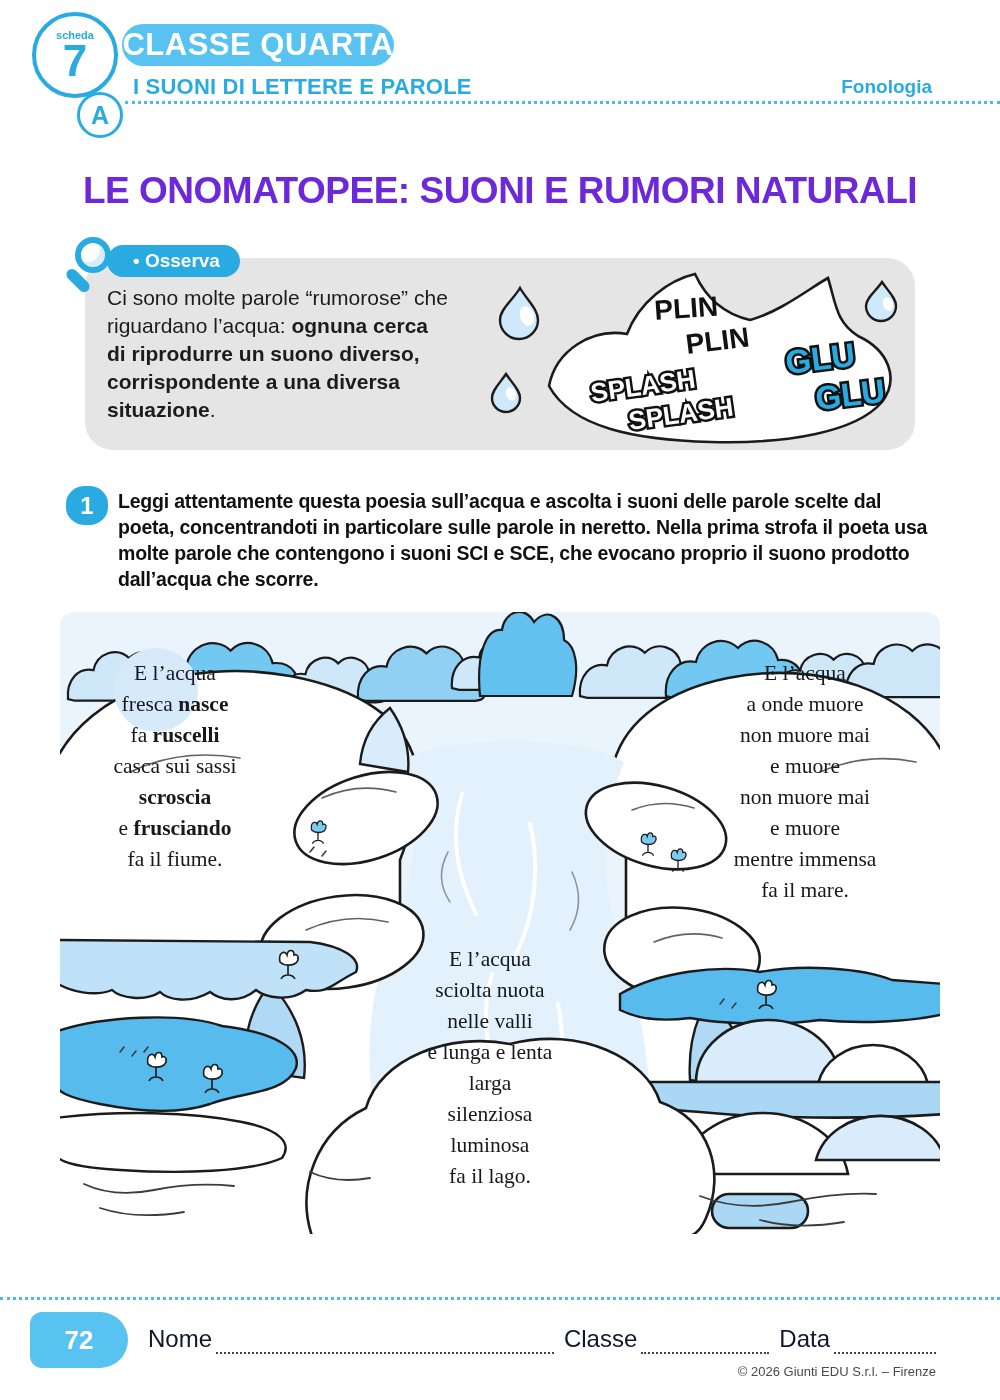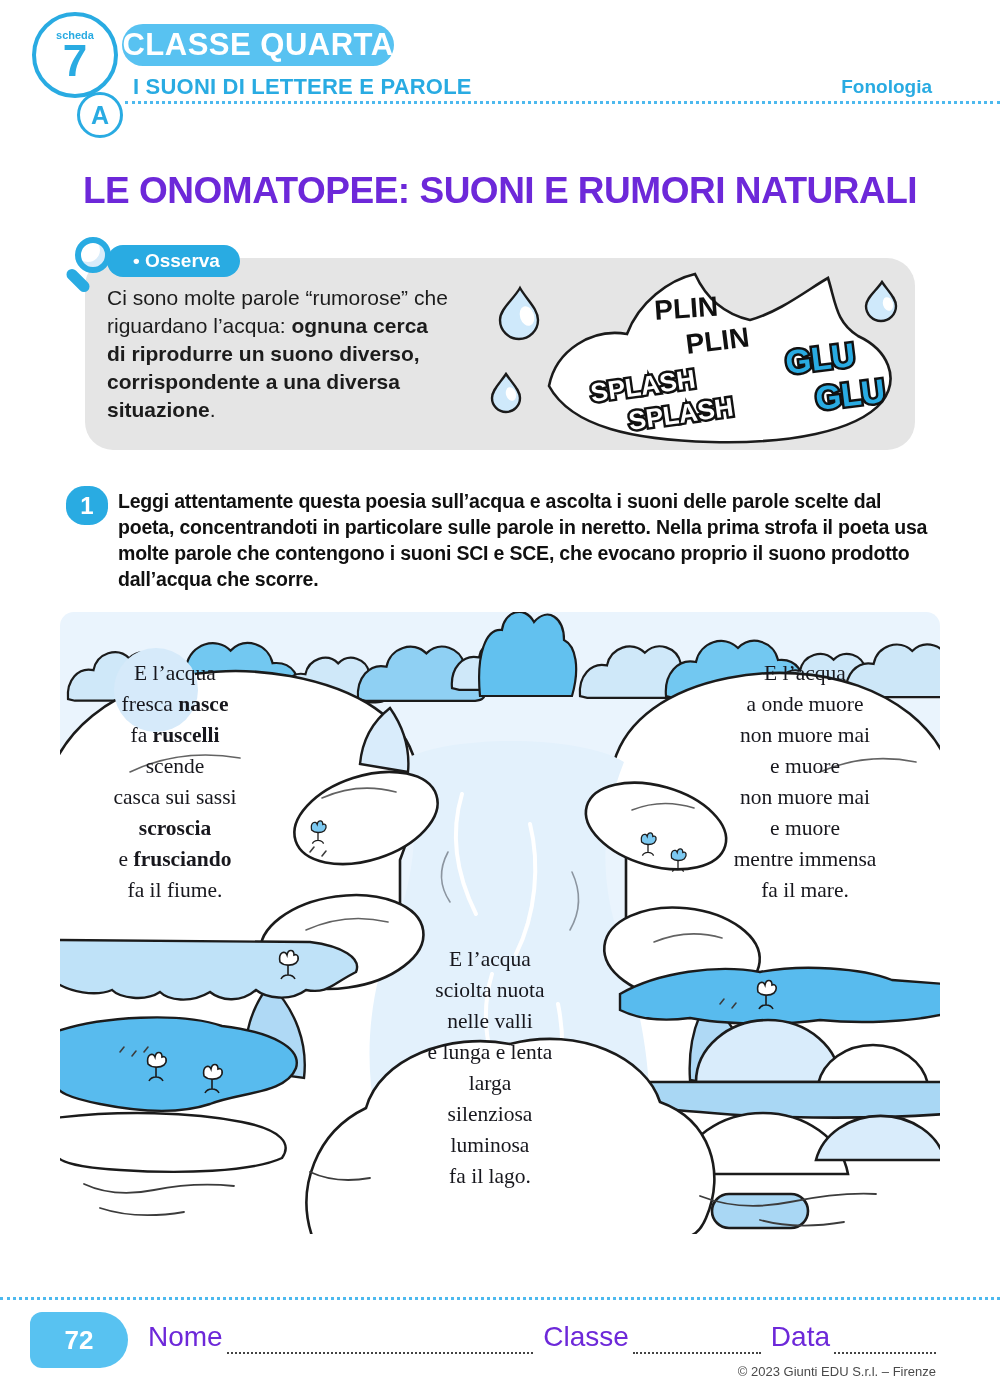--- a/index.html
+++ b/index.html
@@ -107,21 +107,21 @@
     border-top:3px dotted #4db9ee;
   }
   .page-tab{
     position:absolute; left:30px; top:1312px; width:98px; height:56px;
     background:#58c2f1; border-radius:12px 28px 28px 12px;
     color:#fff; font-weight:bold; font-size:26px;
     display:flex; align-items:center; justify-content:center;
   }
   .write-row{
     position:absolute; left:148px; right:64px; top:1324px; height:30px;
-    display:flex; align-items:flex-end; font-size:28px; color:#6d28d9;
+    display:flex; align-items:flex-end; font-size:24px; color:#0f172a;
   }
   .write-row .lbl{ padding:0 4px 1px 0; }
   .write-row .lbl.mid{ padding-left:10px; }
   .dots-fill{ border-bottom:2.5px dotted #444; height:18px; }
   .grow{ flex:1; }
   .w130{ width:128px; }
   .w105{ width:102px; }
   .copyright{
     position:absolute; right:64px; top:1364px; font-size:13px; color:#4a4a4a;
   }
@@ -292,21 +292,20 @@
         <path d="M60,440 l4,-5 M72,444 l4,-5 M84,440 l4,-5"></path>
         <path d="M660,392 l4,-5 M672,396 l4,-5"></path>
         <path d="M250,240 l4,-5 M262,244 l4,-5"></path>
       </g>
     </svg>
 
     <div class="stanza stanza1">
         <div><span>E l’acqua</span></div>
         <div><span>fresca </span><span class="pbold">nasce</span></div>
         <div><span>fa </span><span class="pbold">ruscelli</span></div>
-        <div><span>scende</span></div>
         <div><span>casca sui sassi</span></div>
         <div><span class="pbold">scroscia</span></div>
         <div><span>e </span><span class="pbold">frusciando</span></div>
         <div><span>fa il fiume.</span></div>
       </div>
     <div class="stanza stanza2">
         <div><span>E l’acqua</span></div>
         <div><span>a onde muore</span></div>
         <div><span>non muore mai</span></div>
         <div><span>e muore</span></div>
@@ -332,15 +331,15 @@
     <span>72</span>
   </div>
   <div class="write-row">
     <span class="lbl">Nome</span>
     <span class="dots-fill grow"></span>
     <span class="lbl mid">Classe</span>
     <span class="dots-fill w130"></span>
     <span class="lbl mid">Data</span>
     <span class="dots-fill w105"></span>
   </div>
-  <div class="copyright">© 2023 Giunti EDU S.r.l. – Firenze</div>
+  <div class="copyright">© 2026 Giunti EDU S.r.l. – Firenze</div>
 
 </div>
 
 </body></html>

